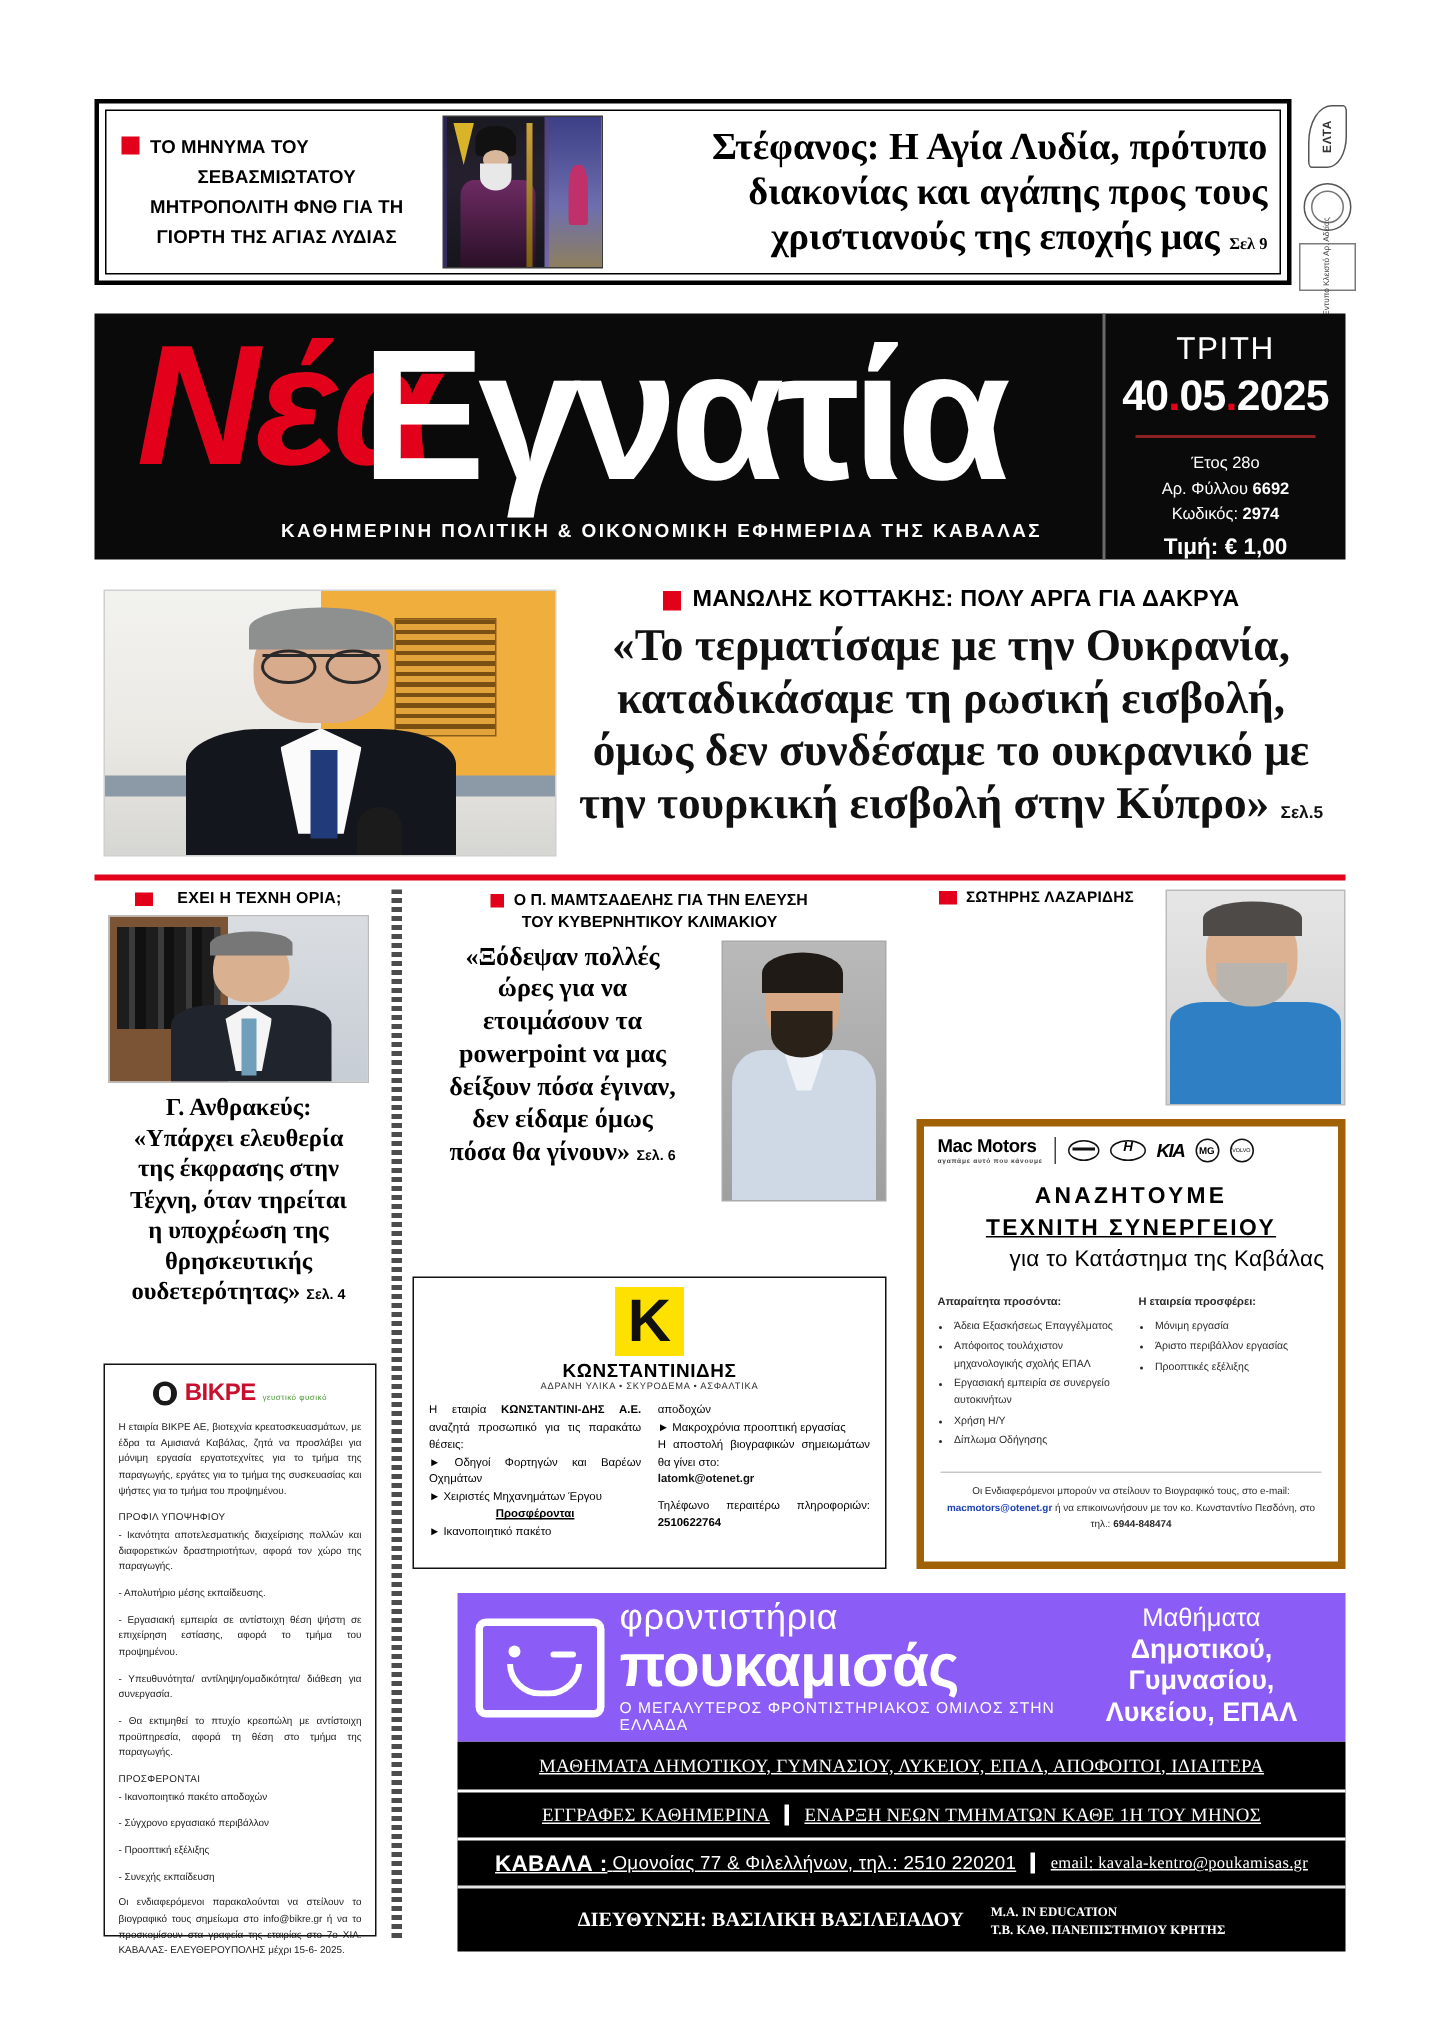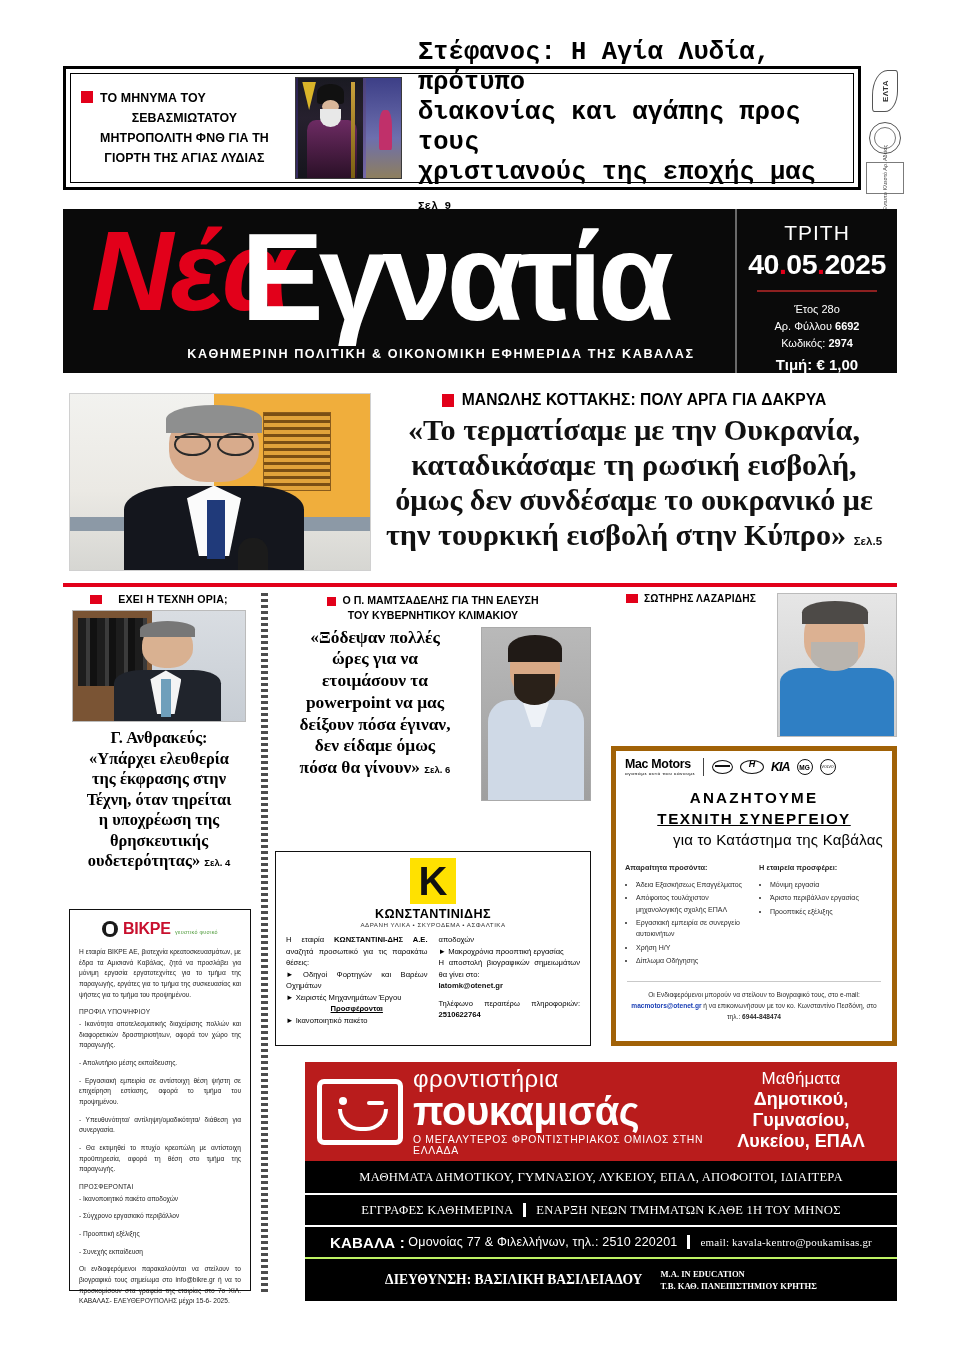--- a/index.html
+++ b/index.html
@@ -41,22 +41,22 @@
   .tb-photo .mitre{position:absolute;left:20%;top:6%;width:26%;height:20%;background:#111;border-radius:45% 45% 12% 12%;}
   .tb-photo .face{position:absolute;left:25%;top:22%;width:16%;height:13%;background:#d9b79a;border-radius:50%;}
   .tb-photo .beard{position:absolute;left:23%;top:31%;width:20%;height:18%;background:#e8e8e8;border-radius:0 0 55% 55%;}
   .tb-photo .robe{position:absolute;left:10%;top:42%;width:48%;height:58%;background:linear-gradient(180deg,#6d2b63,#2a1027);border-radius:18% 18% 0 0;}
   .tb-photo .staff{position:absolute;left:52%;top:4%;width:4px;height:96%;background:linear-gradient(180deg,#caa23c,#7a5f12);}
   .tb-photo .flag{position:absolute;left:6%;top:4%;width:13%;height:28%;background:#d9b429;clip-path:polygon(0 0,100% 0,50% 100%);}
   .tb-photo .icon{position:absolute;right:0;top:0;width:33%;height:100%;background:linear-gradient(180deg,#3d3f87,#6d6fae 60%,#8e7f5e 100%);}
   .tb-photo .saint{position:absolute;right:9%;top:32%;width:12%;height:40%;background:#c0306a;border-radius:40% 40% 10% 10%;}
   .tb-headline{
     flex:1;padding:0 8px 0 10px;
-    font-family:Liberation Mono, monospace;font-weight:bold;
-    font-size:25.5px;line-height:1.18;text-align:left;
+    font-family:Liberation Serif, serif;font-weight:bold;
+    font-size:25.5px;line-height:1.18;text-align:right;
   }
   .tb-headline .pg{font-size:11px;font-weight:bold;}
 
   
   .stamps{position:absolute;left:866px;top:68px;width:38px;height:120px;}
   .stamp{border:1px solid #7b7b7b;color:#555;display:flex;align-items:center;justify-content:center;background:#fff;}
   .stamp-elta{height:46px;margin-bottom:6px;border:0;position:relative;}
   .stamp-elta .tag{
     position:absolute;left:50%;top:50%;
     transform:translate(-50%,-50%) rotate(-90deg);
@@ -264,47 +264,47 @@
   .mm-cols ul{margin:0;padding-left:11px;}
   .mm-cols li{margin-bottom:2px;}
   .mm-sep{height:1px;background:#c9c9c9;margin:13px 2px 8px;}
   .mm-foot{font-size:6.6px;line-height:1.65;text-align:center;color:#2a2a2a;}
   .mm-foot .mail{color:#1a3fb5;font-weight:bold;}
   .mm-foot b{font-weight:bold;}
 
   
   .adPouk{position:absolute;left:305px;top:1062px;width:592px;height:238px;}
   .pk-orange{
-    height:99px;background:#b91c1c;position:relative;display:flex;align-items:center;
+    height:99px;background:#8b5cf6;position:relative;display:flex;align-items:center;
     padding:0 12px;box-sizing:border-box;
   }
   .pk-face{
     width:76px;height:56px;border:5px solid #fff;border-radius:7px;position:relative;flex:0 0 76px;margin-right:10px;
   }
   .pk-eye{position:absolute;left:17px;top:13px;width:8px;height:8px;background:#fff;border-radius:50%;}
   .pk-wink{position:absolute;right:14px;top:17px;width:17px;height:4px;background:#fff;border-radius:2px;}
   .pk-smile{position:absolute;left:16px;bottom:9px;width:42px;height:18px;border:4px solid #fff;border-top:0;border-radius:0 0 30px 30px;}
   .pk-words{flex:1;}
   .pk-w1{color:#fff;font-size:24px;letter-spacing:.5px;line-height:1;}
   .pk-w2{color:#fff;font-size:40px;font-weight:bold;letter-spacing:-.5px;line-height:1.02;}
   .pk-w3{color:#fff;font-size:10.4px;letter-spacing:.7px;margin-top:2px;}
   .pk-right{width:168px;flex:0 0 168px;text-align:center;color:#fff;}
   .pk-r1{font-size:17px;line-height:1.1;}
   .pk-r2{font-size:18px;font-weight:bold;line-height:1.18;}
   .pk-black{background:#000;color:#fff;}
   .pk-row{
     border-top:2px solid #fff;height:30px;display:flex;align-items:center;justify-content:center;
-    font-family:"Liberation Serif", serif;font-size:12.6px;letter-spacing:.2px;
+    font-family:"Liberation Serif", serif;font-size:12.6px;letter-spacing:.2px;text-decoration:underline;
   }
   .pk-row.r1{border-top:0;height:32px;}
   .pk-bar{display:inline-block;width:3px;height:14px;background:#fff;margin:0 10px;vertical-align:middle;}
   .pk-city{font-weight:bold;font-size:15px;font-family:"Liberation Sans",sans-serif;}
   .pk-addr{font-size:12.5px;font-family:"Liberation Sans",sans-serif;}
   .pk-mail{font-size:11px;font-family:"Liberation Serif",serif;}
-  .pk-dir{display:flex;align-items:center;justify-content:center;gap:18px;height:42px;border-top:2px solid #bef264;}
+  .pk-dir{display:flex;align-items:center;justify-content:center;gap:18px;height:42px;border-top:2px solid #e5e5e5;}
   .pk-dir .d1{font-family:"Liberation Serif",serif;font-weight:bold;font-size:13.6px;}
   .pk-dir .d2{font-family:"Liberation Serif",serif;font-size:8.6px;font-weight:bold;line-height:1.45;text-align:left;}
 </style>
 </head>
 <body>
 
 <div class="page">
 
   <div class="topbanner">
     <div class="tb-inner">

